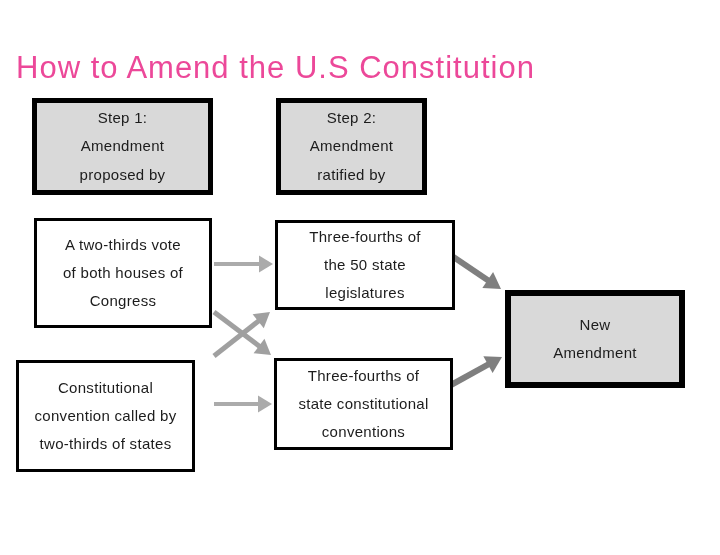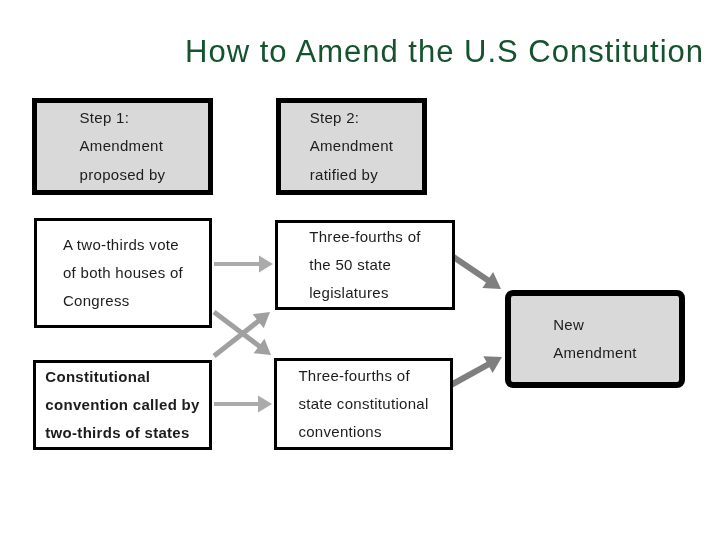--- a/index.html
+++ b/index.html
@@ -9,34 +9,34 @@
     height: 555px;
     background: #ffffff;
     font-family: "Liberation Sans", "DejaVu Sans", sans-serif;
     overflow: hidden;
   }
   .diagram-title {
     position: absolute;
     top: 34px;
     left: 0;
     width: 704px;
-    margin: 0;
-    text-align: right;
+    margin: 16px;
+    text-align: left;
     font-size: 31px;
     font-weight: 400;
     letter-spacing: 1px;
-    color: #14532d;
+    color: #ec4899;
   }
   .node {
     position: absolute;
     box-sizing: border-box;
     display: flex;
     align-items: center;
     justify-content: center;
-    text-align: left;
+    text-align: center;
     white-space: pre-line;
     font-size: 15px;
     color: #1c1c1c;
     line-height: 1.85;
     letter-spacing: 0.3px;
   }
   .node.header {
     background: #d9d9d9;
     border: 5px solid #000000;
     line-height: 1.9;
@@ -46,24 +46,24 @@
     border: 3px solid #000000;
   }
   .node.final {
     background: #d9d9d9;
     border: 6px solid #000000;
     line-height: 1.9;
   }
   .node-step1        { left: 32px;  top: 98px;  width: 181px; height: 97px; }
   .node-step2        { left: 276px; top: 98px;  width: 151px; height: 97px; }
   .node-congress     { left: 34px;  top: 218px; width: 178px; height: 110px; }
-  .node-convention   { left: 33px;  top: 360px; width: 179px; height: 90px; font-weight: bold; }
+  .node-convention   { left: 16px;  top: 360px; width: 179px; height: 112px; }
   .node-legislatures { left: 275px; top: 220px; width: 180px; height: 90px; }
   .node-conventions  { left: 274px; top: 358px; width: 179px; height: 92px; }
-  .node-new          { left: 505px; top: 290px; width: 180px; height: 98px; border-radius: 8px; }
+  .node-new          { left: 505px; top: 290px; width: 180px; height: 98px; }
   .arrows-layer {
     position: absolute;
     left: 0; top: 0;
     width: 720px; height: 555px;
     pointer-events: none;
   }
 </style>
 </head>
 <body>
 

